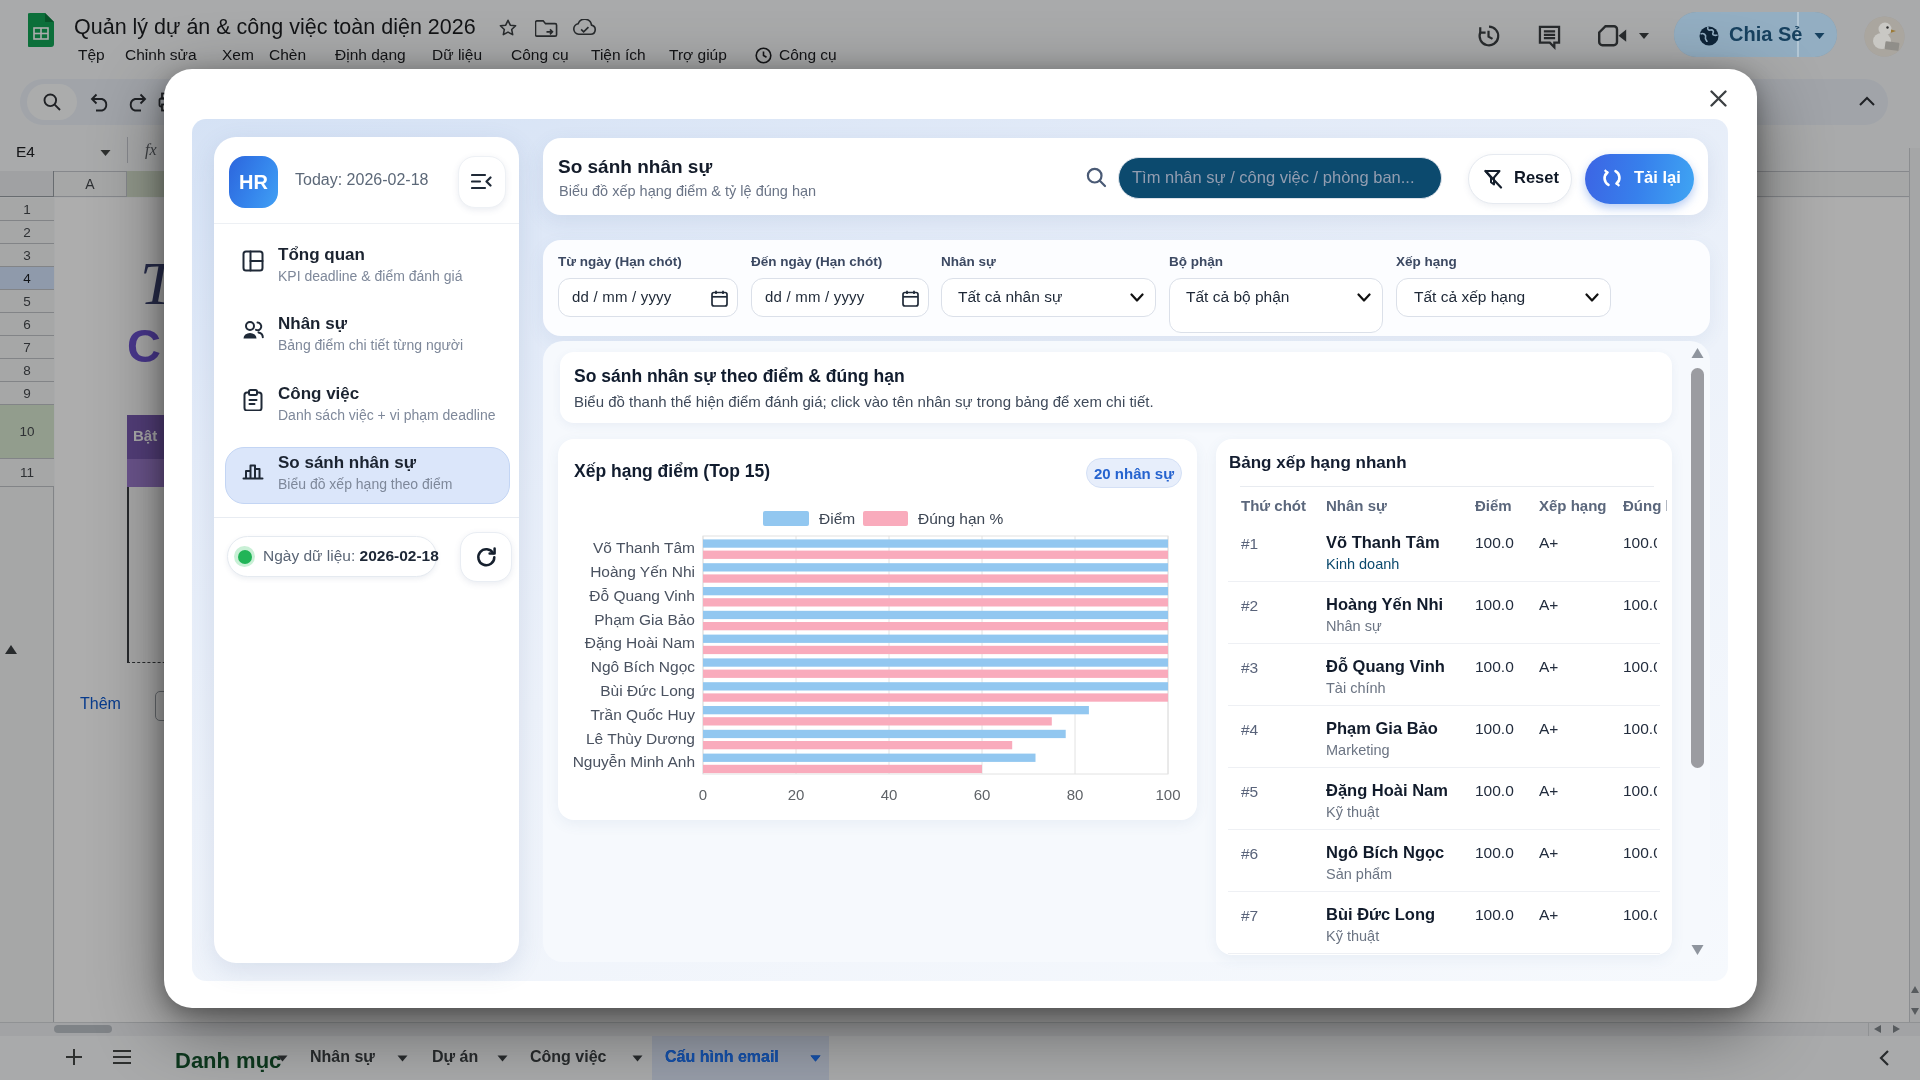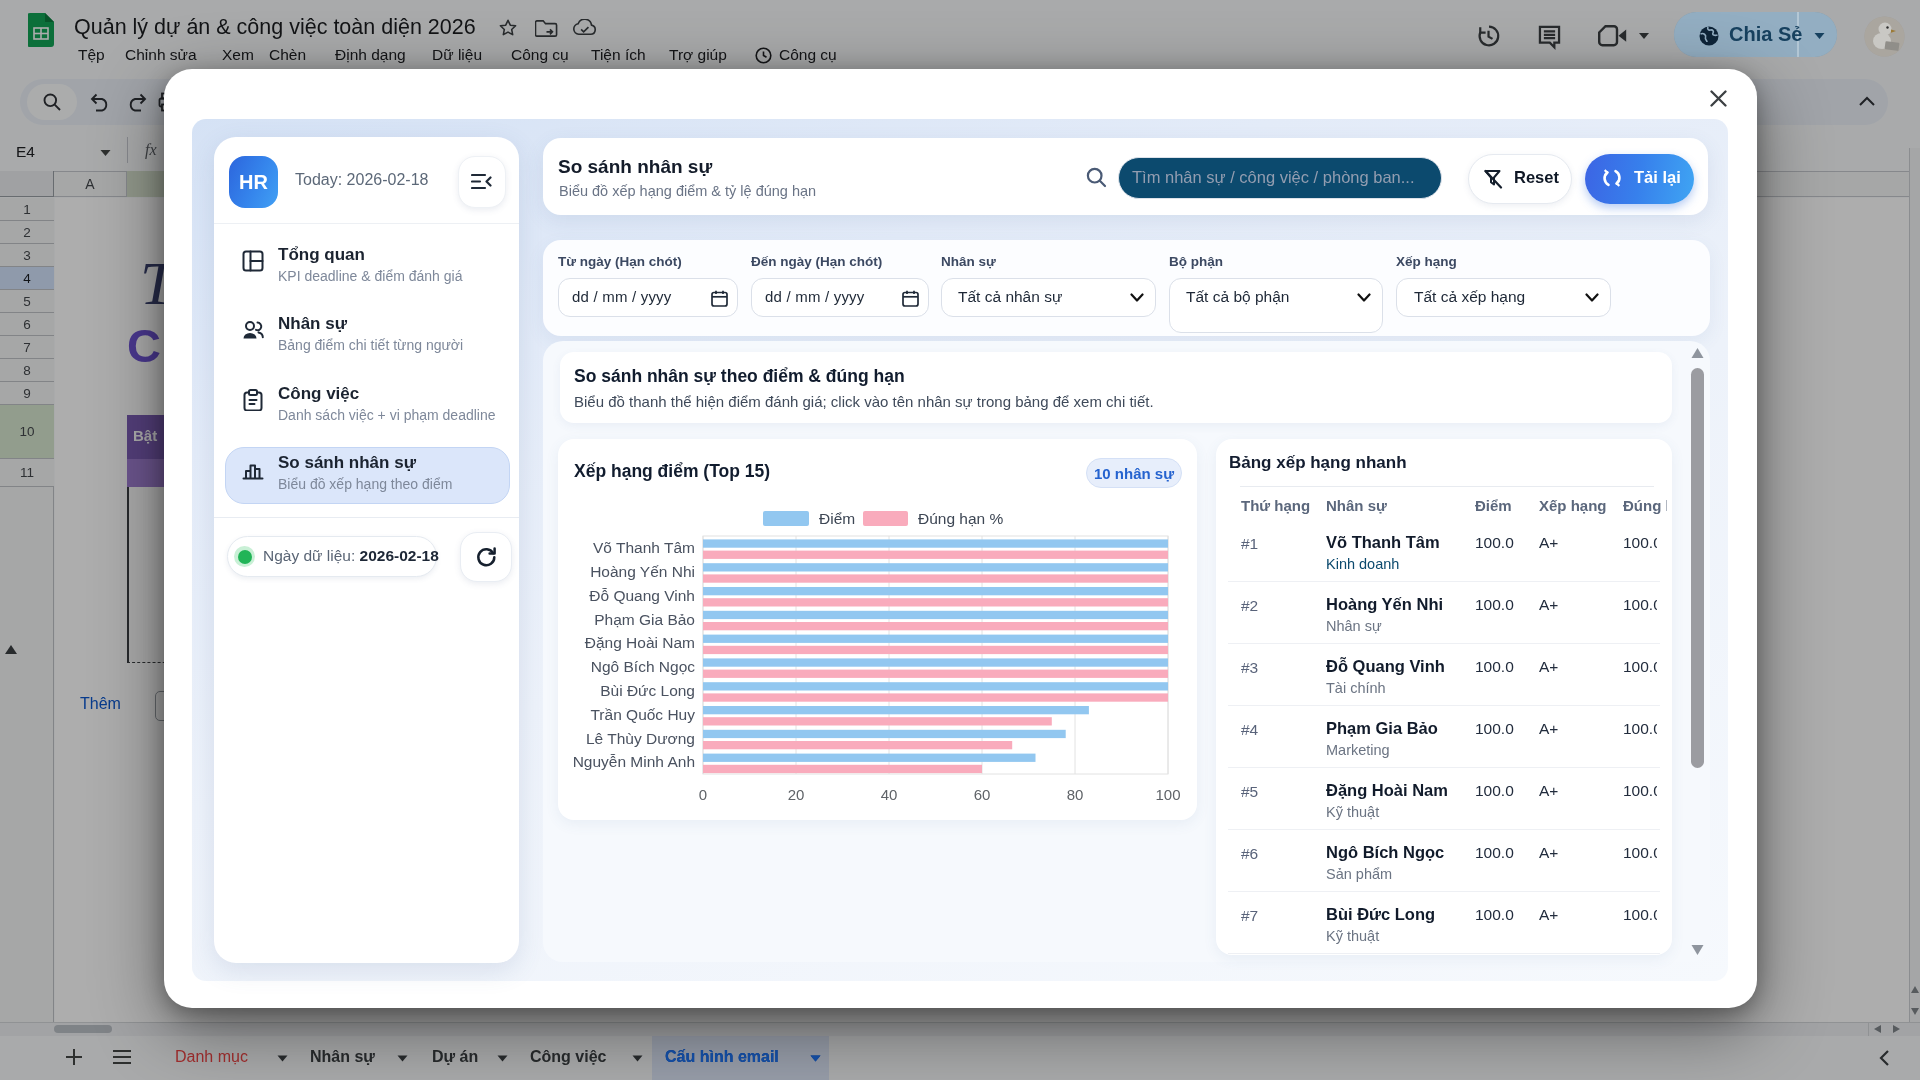--- a/index.html
+++ b/index.html
@@ -159,21 +159,21 @@
     </svg>
 
   <div class="a" style="left:0;top:1036px;width:1920px;height:44px;background:#f9fbfd"></div>
   <svg class="a" style="left:64px;top:1047px" width="20" height="20" viewBox="0 0 20 20">
       <path d="M10 2 v16 M2 10 h16" stroke="#444746" stroke-width="2"></path>
     </svg>
   <svg class="a" style="left:112px;top:1049px" width="20" height="16" viewBox="0 0 20 16">
       <path d="M1 2 h18 M1 8 h18 M1 14 h18" stroke="#444746" stroke-width="2"></path>
     </svg>
   <div class="a" style="left:652px;top:1036px;width:177px;height:44px;background:#dfe7f9"></div>
-  <div class="a" style="left:175px;top:1048px;font-size:16px;font-weight:400;color:#ef4444">Danh mục</div>
+  <div class="a" style="left:175px;top:1048px;font-size:22px;font-weight:700;color:#14532d">Danh mục</div>
   <svg class="a" style="left:277px;top:1054px" width="11" height="9" viewBox="0 0 11 9">
       <path d="M0.5 1.5 l5 6 5 -6 z" fill="#3c4043"></path>
     </svg>
   <div class="a" style="left:310px;top:1048px;font-size:16px;font-weight:600;color:#3c4043">Nhân sự</div>
   <svg class="a" style="left:397px;top:1054px" width="11" height="9" viewBox="0 0 11 9">
       <path d="M0.5 1.5 l5 6 5 -6 z" fill="#3c4043"></path>
     </svg>
   <div class="a" style="left:432px;top:1048px;font-size:16px;font-weight:600;color:#3c4043">Dự án</div>
   <svg class="a" style="left:497px;top:1054px" width="11" height="9" viewBox="0 0 11 9">
       <path d="M0.5 1.5 l5 6 5 -6 z" fill="#3c4043"></path>
@@ -335,21 +335,21 @@
   </svg>
 
 <div class="a" style="left:543px;top:341px;width:1167px;height:621px;background:#f6f9fd;border-radius:20px"></div>
 
 <div class="a" style="left:560px;top:352px;width:1112px;height:71px;background:#fff;border-radius:14px;box-shadow:0 3px 10px rgba(70,100,150,0.07)"></div>
 <div class="a" style="left:574px;top:366px;font-size:17.5px;font-weight:bold;color:#111c2e">So sánh nhân sự theo điểm &amp; đúng hạn</div>
 <div class="a" style="left:574px;top:393px;font-size:15px;color:#3f4a5a">Biểu đồ thanh thể hiện điểm đánh giá; click vào tên nhân sự trong bảng để xem chi tiết.</div>
 
 <div class="a" style="left:558px;top:439px;width:639px;height:381px;background:#fff;border-radius:16px;box-shadow:0 4px 14px rgba(70,100,150,0.08)"></div>
 <div class="a" style="left:574px;top:461px;font-size:17.5px;font-weight:bold;color:#111c2e">Xếp hạng điểm (Top 15)</div>
-<div class="a" style="left:1086px;top:458px;width:96px;height:30px;background:#e7eefb;border:1px solid #d4e0f6;border-radius:15px;font-size:15px;font-weight:bold;color:#2563cf;text-align:center;line-height:29px">10 nhân sự</div>
+<div class="a" style="left:1086px;top:458px;width:96px;height:30px;background:#e7eefb;border:1px solid #d4e0f6;border-radius:15px;font-size:15px;font-weight:bold;color:#2563cf;text-align:center;line-height:29px">20 nhân sự</div>
 <svg class="a" style="left:558px;top:439px" width="639" height="381" viewBox="0 0 639 381">
     <rect x="205" y="72" width="46" height="15" rx="2" fill="#92c7f0"></rect>
     <text x="261" y="85" font-size="15.5" fill="#3d4654" font-family="Liberation Sans">Điểm</text>
     <rect x="305" y="72" width="45" height="15" rx="2" fill="#f9abbc"></rect>
     <text x="360" y="85" font-size="15.5" fill="#3d4654" font-family="Liberation Sans">Đúng hạn %</text>
     <rect x="145" y="97" width="465" height="238" fill="none" stroke="#e2e2e2" stroke-width="1"></rect>
     <line x1="145.0" y1="97" x2="145.0" y2="335" stroke="#e2e2e2" stroke-width="1"></line>
     <text x="145.0" y="361" font-size="15" fill="#5f6368" text-anchor="middle" font-family="Liberation Sans">0</text>
     <line x1="238.0" y1="97" x2="238.0" y2="335" stroke="#e2e2e2" stroke-width="1"></line>
     <text x="238.0" y="361" font-size="15" fill="#5f6368" text-anchor="middle" font-family="Liberation Sans">20</text>
@@ -389,21 +389,21 @@
     <rect x="145" y="302.0" width="309.2" height="8.3" fill="#f9abbc"></rect>
     <text x="137" y="304.5" font-size="15.5" fill="#4a5260" text-anchor="end" font-family="Liberation Sans">Lê Thùy Dương</text>
     <rect x="145" y="314.6" width="332.5" height="8.3" fill="#92c7f0"></rect>
     <rect x="145" y="325.8" width="279.0" height="8.3" fill="#f9abbc"></rect>
     <text x="137" y="328.3" font-size="15.5" fill="#4a5260" text-anchor="end" font-family="Liberation Sans">Nguyễn Minh Anh</text>
   </svg>
 
 <div class="a" style="left:1216px;top:439px;width:456px;height:516px;background:#fff;border-radius:16px;box-shadow:0 4px 14px rgba(70,100,150,0.08);overflow:hidden">
 <div class="a" style="left:13px;top:14px;font-size:17px;font-weight:bold;color:#131d30">Bảng xếp hạng nhanh</div>
 <div class="a" style="left:24px;top:47px;width:414px;height:1px;background:#e8ebf0"></div>
-<div class="a" style="left:25px;top:58px;font-size:15px;font-weight:bold;color:#5b677c">Thứ hạng</div>
+<div class="a" style="left:25px;top:58px;font-size:15px;font-weight:bold;color:#5b677c">Thứ chót</div>
 <div class="a" style="left:110px;top:58px;font-size:15px;font-weight:bold;color:#5b677c">Nhân sự</div>
 <div class="a" style="left:259px;top:58px;font-size:15px;font-weight:bold;color:#5b677c">Điểm</div>
 <div class="a" style="left:323px;top:58px;font-size:15px;font-weight:bold;color:#5b677c">Xếp hạng</div>
 <div class="a" style="left:407px;top:58px;width:44px;height:20px;overflow:hidden;font-size:15px;font-weight:bold;color:#5b677c;white-space:nowrap">Đúng hạn %</div>
 <div class="a" style="left:25px;top:96px;font-size:15.5px;color:#59637a">#1</div>
 <div class="a" style="left:110px;top:94px;font-size:16.5px;font-weight:bold;color:#111b2b">Võ Thanh Tâm</div>
 <div class="a" style="left:110px;top:117px;font-size:14.5px;color:#0c4a6e">Kinh doanh</div>
 <div class="a" style="left:259px;top:95px;font-size:15.5px;color:#222c3d">100.0</div>
 <div class="a" style="left:323px;top:95px;font-size:15.5px;color:#222c3d">A+</div>
 <div class="a" style="left:407px;top:95px;width:34px;height:22px;overflow:hidden;font-size:15.5px;color:#222c3d;white-space:nowrap">100.0</div>

